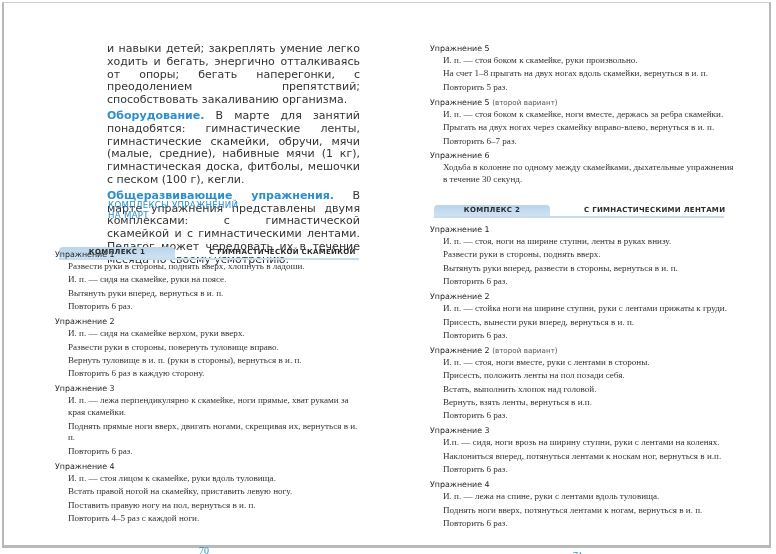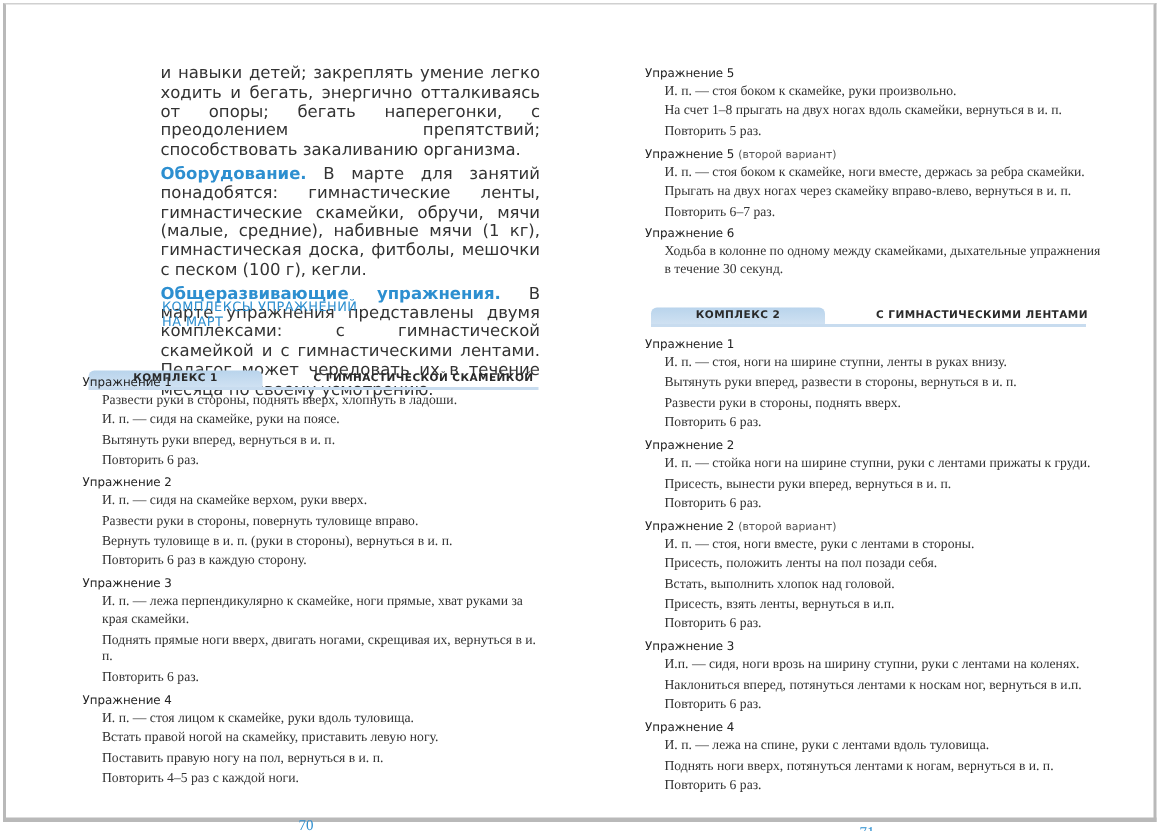--- a/index.html
+++ b/index.html
@@ -139,36 +139,36 @@
     <div class="complex-bar" style="left:46px; top:202px; width:300px;">
       <div class="tab">КОМПЛЕКС 2</div>
       <div class="name" style="left:150px;">С ГИМНАСТИЧЕСКИМИ ЛЕНТАМИ</div>
       <div class="line" style="width:290px;"></div>
     </div>
 
     <div class="exlist" id="right-ex" style="left:42px; top:218px; width:305px;">
         <div>
           <div class="ex-title"><span>Упражнение 1</span></div>
           <p class="ex-line">И. п. — стоя, ноги на ширине ступни, ленты в руках внизу.</p>
+          <p class="ex-line">Развести руки в стороны, поднять вверх.</p>
           <p class="ex-line">Вытянуть руки вперед, развести в стороны, вернуться в и. п.</p>
-          <p class="ex-line">Развести руки в стороны, поднять вверх.</p>
           <p class="ex-line">Повторить 6 раз.</p>
         </div>
         <div>
           <div class="ex-title"><span>Упражнение 2</span></div>
           <p class="ex-line">И. п. — стойка ноги на ширине ступни, руки с лентами прижаты к груди.</p>
           <p class="ex-line">Присесть, вынести руки вперед, вернуться в и. п.</p>
           <p class="ex-line">Повторить 6 раз.</p>
         </div>
         <div>
           <div class="ex-title"><span>Упражнение 2</span> <span class="variant">(второй вариант)</span></div>
           <p class="ex-line">И. п. — стоя, ноги вместе, руки с лентами в стороны.</p>
           <p class="ex-line">Присесть, положить ленты на пол позади себя.</p>
           <p class="ex-line">Встать, выполнить хлопок над головой.</p>
-          <p class="ex-line">Присесть, взять ленты, вернуться в и.п.</p>
+          <p class="ex-line">Вернуть, взять ленты, вернуться в и.п.</p>
           <p class="ex-line">Повторить 6 раз.</p>
         </div>
         <div>
           <div class="ex-title"><span>Упражнение 3</span></div>
           <p class="ex-line">И.п. — сидя, ноги врозь на ширину ступни, руки с лентами на коленях.</p>
           <p class="ex-line">Наклониться вперед, потянуться лентами к носкам ног, вернуться в и.п.</p>
           <p class="ex-line">Повторить 6 раз.</p>
         </div>
         <div>
           <div class="ex-title"><span>Упражнение 4</span></div>

